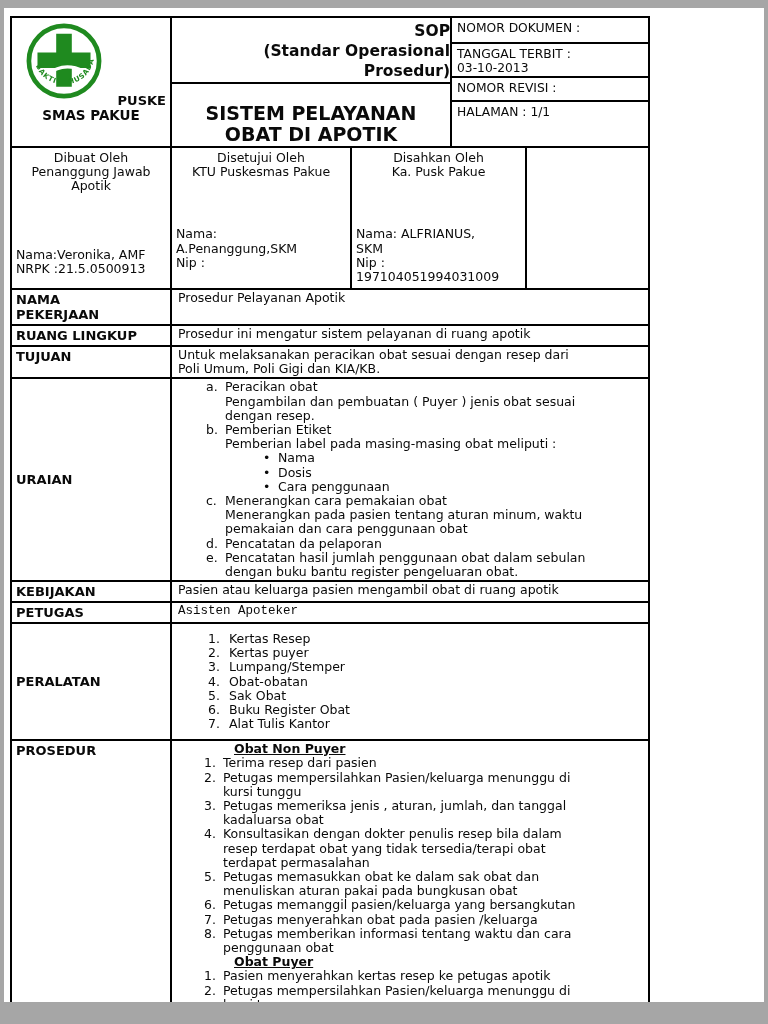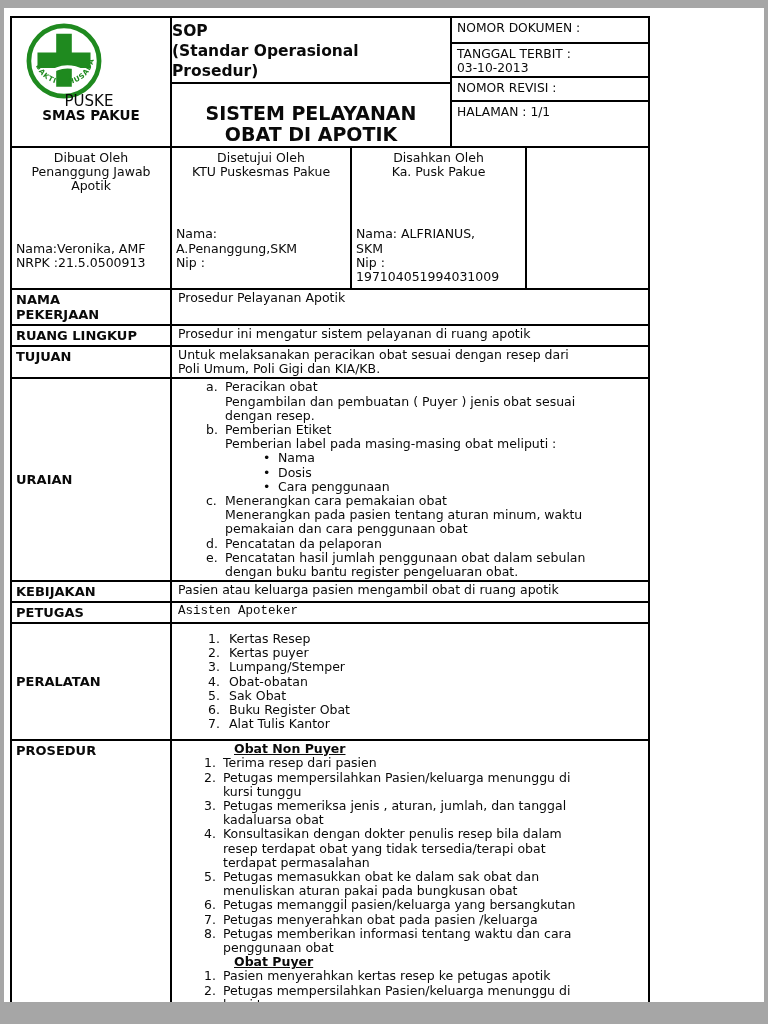--- a/index.html
+++ b/index.html
@@ -20,42 +20,42 @@
     width:638px; margin:8px 0 0 6px;
   }
   td {
     border:2px solid #000; padding:0;
     vertical-align:top; font-size:12.5px; line-height:14.2px;
   }
   
   tr.r-head { height:112px; }
   .logo-cell { padding:2px 0 0 0; }
   .logo { margin:2px 0 0 12px; width:80px; height:78px; }
-  .org1 { font-weight:normal; font-size:15px; text-align:center; padding-right:4px; margin-top:-6px; }
+  .org1 { font-weight:bold; font-size:13px; text-align:right; padding-right:4px; margin-top:-6px; }
   .org2 { font-weight:bold; font-size:13.5px; text-align:center; }
   .sop-block {
     height:66px; border-bottom:2px solid #000;
     font-weight:bold; font-size:15.5px; line-height:1.3;
-    text-align:left; padding-top:3px; white-space:pre-line;
+    text-align:right; padding-top:3px; white-space:pre-line;
   }
   .main-title {
     font-weight:bold; font-size:19px; line-height:1.13;
     text-align:center; padding-top:19px; white-space:pre-line;
   }
   .meta-cell { padding:0; }
   .meta-row {
     border-bottom:2px solid #000; padding:3px 5px 0 5px;
     font-size:12.3px; line-height:14px; white-space:pre-line; height:26px;
   }
   .meta-row.h2 { height:34px; }
   .meta-row.h3 { height:24px; }
   .meta-row.last { border-bottom:none; height:28px; }
   
   tr.r-sig { height:142px; }
-  .sig-inner { display:flex; flex-direction:column; justify-content:flex-start; height:138px;gap:48px; }
+  .sig-inner { display:flex; flex-direction:column; justify-content:space-between; height:138px;gap:48px; }
   .sig-title { text-align:center; padding-top:3px; white-space:pre-line; }
   .sig-name { padding:0 4px 10px 4px; white-space:pre-line; }
   .sig-name.liftup { padding-bottom:24px; }
   .sig-name.tight { padding-bottom:3px; }
   
   td.lbl { font-weight:bold; font-size:13px; line-height:15px; padding:2px 4px; white-space:pre-line; }
   td.lbl.mid { vertical-align:middle; }
   td.cnt { padding:1px 6px; }
   td.cnt.txt { white-space:pre-line; }
   td.cnt.mid { vertical-align:middle; }

